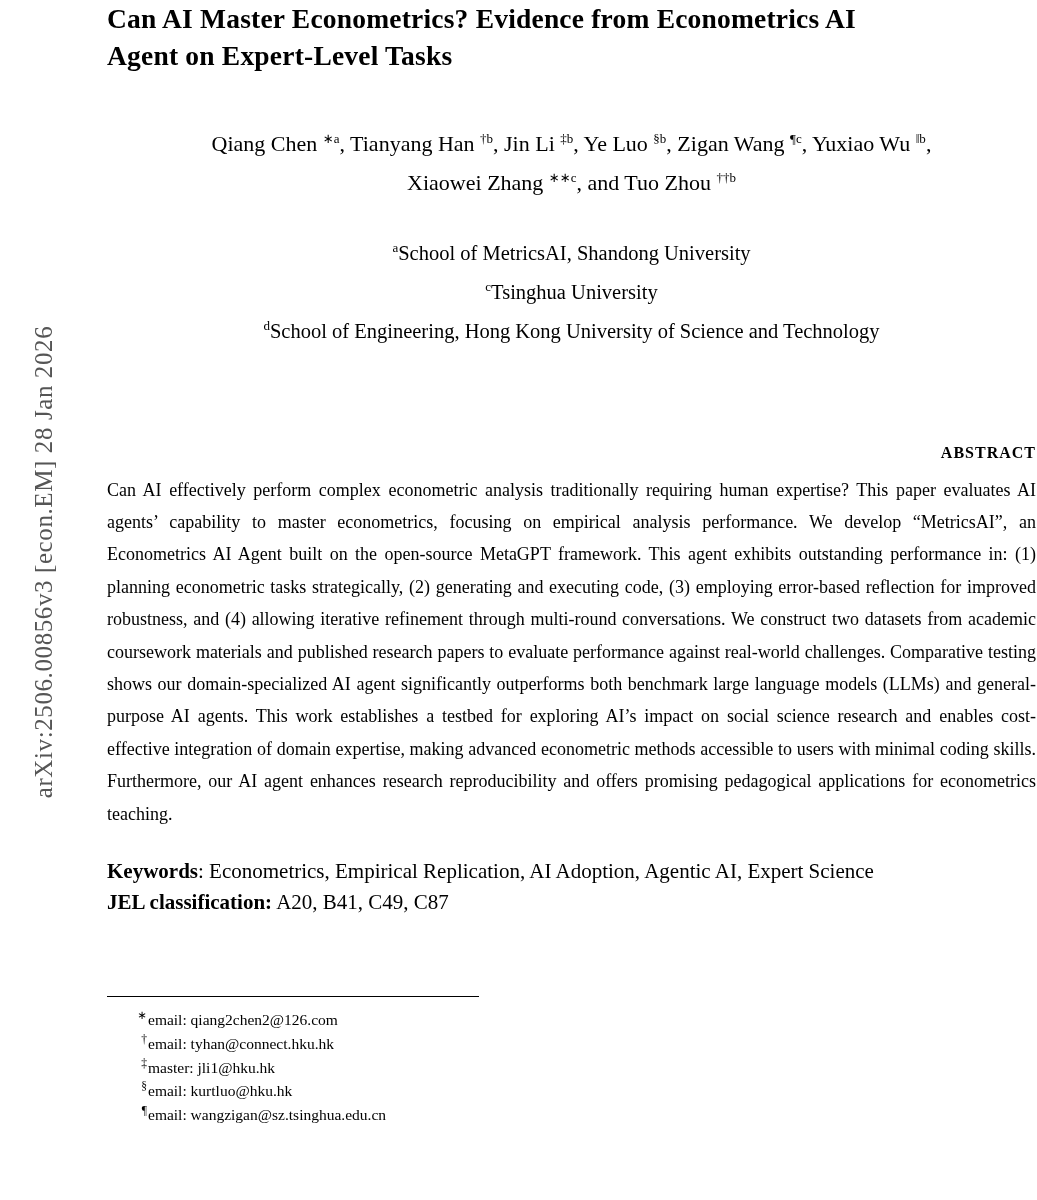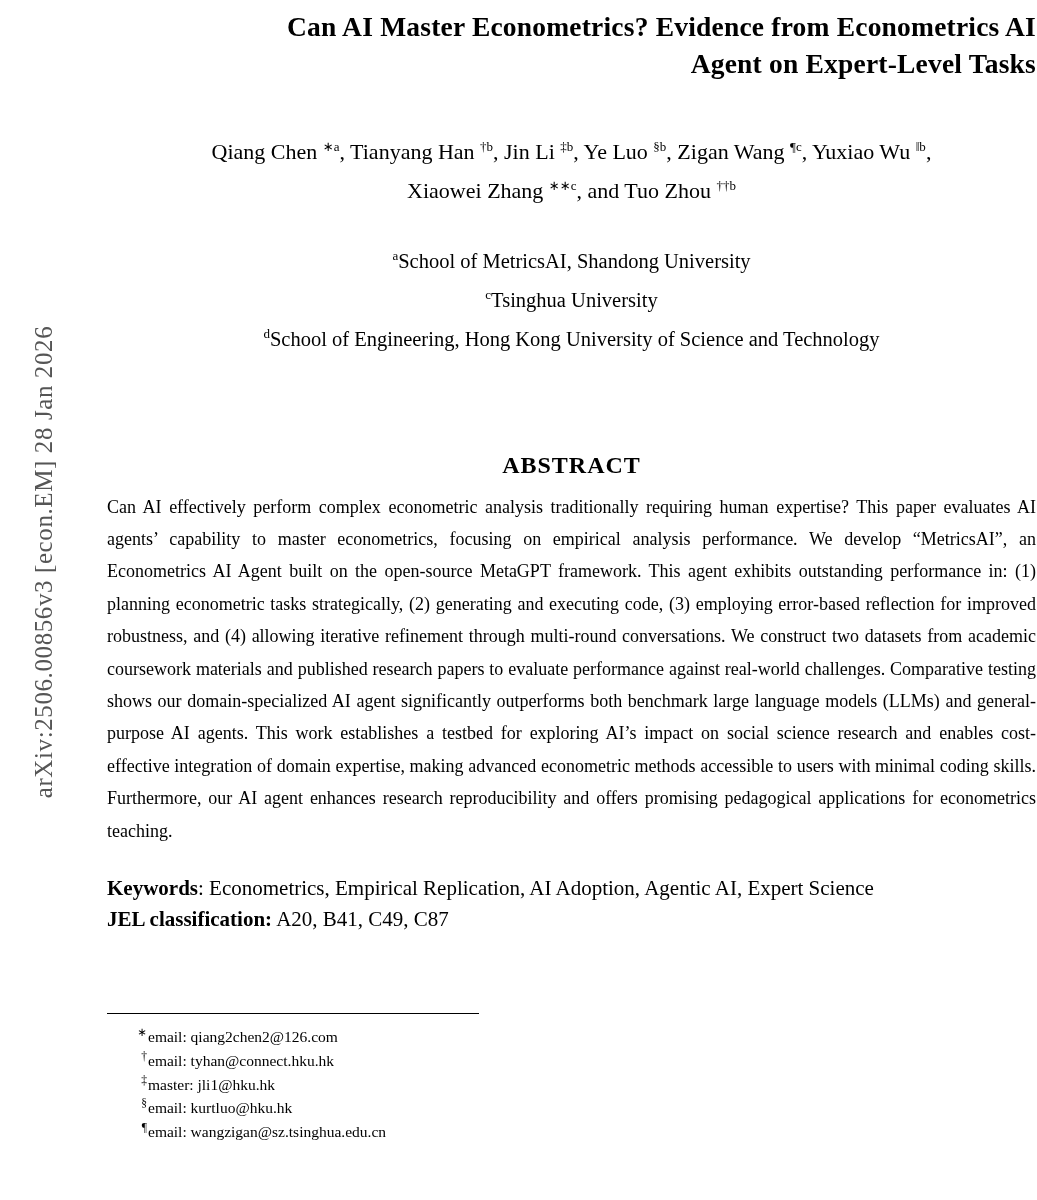--- a/index.html
+++ b/index.html
@@ -38,23 +38,23 @@
     top: 0px;
     width: 929px;
     height: 1200px;
   }
 
   .title {
     font-family: "Liberation Serif", serif;
     font-weight: bold;
     font-size: 27.5px;
     line-height: 37px;
-    text-align: right;
+    text-align: left;
     margin: 0;
-    padding-top: 8px;
+    padding-top: 0px;
     letter-spacing: 0.2px;
   }
   .title-line { display: block; }
 
   .authors {
     text-align: center;
     font-size: 22px;
     line-height: 33px;
     margin-top: 48px;
   }
@@ -63,23 +63,23 @@
   .affils {
     text-align: center;
     font-size: 20.5px;
     line-height: 33.5px;
     margin-top: 32px;
   }
   .affils sup { font-size: 13px; vertical-align: super; }
   .affil-line { display: block; }
 
   .abstract-head {
-    text-align: center;
+    text-align: right;
     font-weight: bold;
-    font-size: 24px;
+    font-size: 16px;
     letter-spacing: 1px;
     margin-top: 95px;
   }
 
   .abstract-body {
     margin-top: 12px;
     font-size: 18px;
     line-height: 32.4px;
     text-align: justify;
     text-justify: inter-word;

